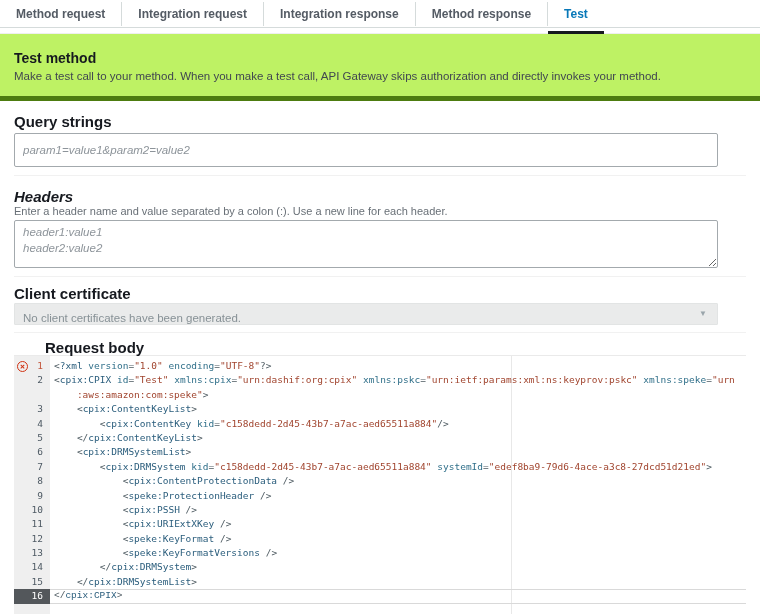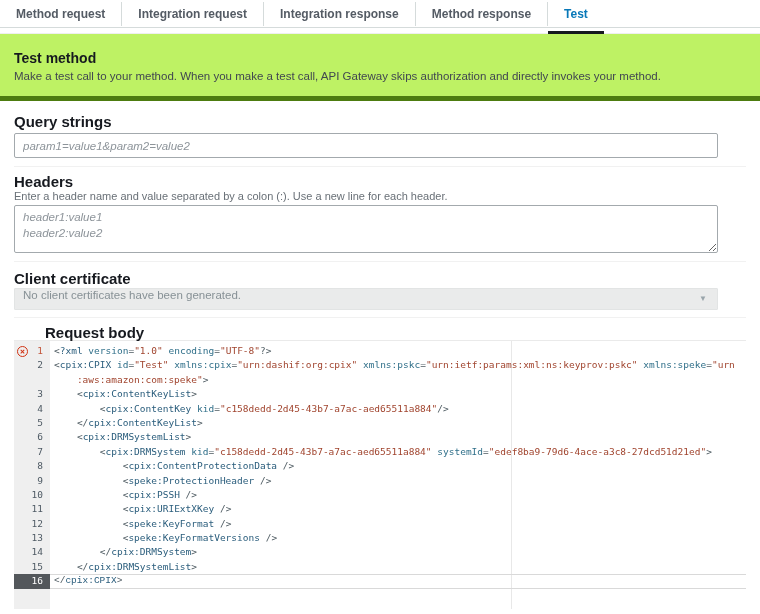--- a/index.html
+++ b/index.html
@@ -19,33 +19,33 @@
   .band h1 { font-size:14px; font-weight:700; line-height:16px; }
   .band p  { margin-top:4px; font-size:11.5px; line-height:13px; color:#414750; }
 
   
   .section { padding:0 14px; }
   .label { font-size:15px; font-weight:700; line-height:15px; }
   .hint  { font-size:11px; line-height:12px; color:#697077; margin-top:1px; }
   .rule  { border-top:1px solid #f1f1f1; }
   .r1 { margin-top:8px; } .r2 { margin-top:8px; } .r3 { margin-top:7px; }
   .lab-qs { margin-top:13px; }
-  .lab-hd { margin-top:7px; }
+  .lab-hd { margin-top:13px;font-style:italic; }
   .lab-cc { margin-top:9px; }
   .lab-rb { margin-top:7px;margin-left:31px; }
 
-  input.txt { display:block; margin-top:4px; width:704px; height:25px; border:1px solid #a3a9ad; border-radius:2px;
+  input.txt { display:block; margin-top:4px; width:704px; height:34px; border:1px solid #a3a9ad; border-radius:2px;
               padding:0 8px; font-family:"Liberation Sans", sans-serif; font-size:11.5px; color:#16191f; outline:none; }
   textarea.txt { display:block; margin-top:3px; width:704px; height:48px; border:1px solid #a3a9ad; border-radius:2px;
                  padding:3px 8px; font-family:"Liberation Sans", sans-serif; font-size:11.5px; line-height:16px;
                  color:#16191f; outline:none; resize:both; overflow:auto; }
   ::placeholder { font-style:italic; color:#8d949a; opacity:1; }
 
   .select { position:relative; margin-top:2px; width:704px; height:22px; background:#eaebeb; border:1px solid #e2e4e4;
-            border-radius:1px; display:flex; align-items:flex-start; padding:0 8px; font-size:11.5px; color:#879196; }
+            border-radius:1px; display:flex; align-items:flex-end; padding:0 8px; font-size:11.5px; color:#879196; }
   .select .caret { position:absolute; right:10px; top:50%; transform:translateY(-54%); font-size:8px; color:#9aa5ab; }
 
   
   .editor { margin:0 14px 0 14px; height:269px; border-top:1px solid #eaeaea; display:flex; overflow:hidden;
             font-family:"DejaVu Sans Mono", monospace; font-size:9.5px; line-height:14.4px; }
   .gutter { width:36px; flex:0 0 36px; background:#efefef; padding-top:3px; }
   .grow { position:relative; height:14.4px; text-align:right; padding-right:7px; color:#4e5a64; }
   .grow.gactive { background:#53575b; color:#ffffff; }
   .grow .numerr { color:#c2553a; }
   .errico { position:absolute; left:3px; top:1.5px; width:11px; height:11px; border:1px solid #d13212; border-radius:50%;

